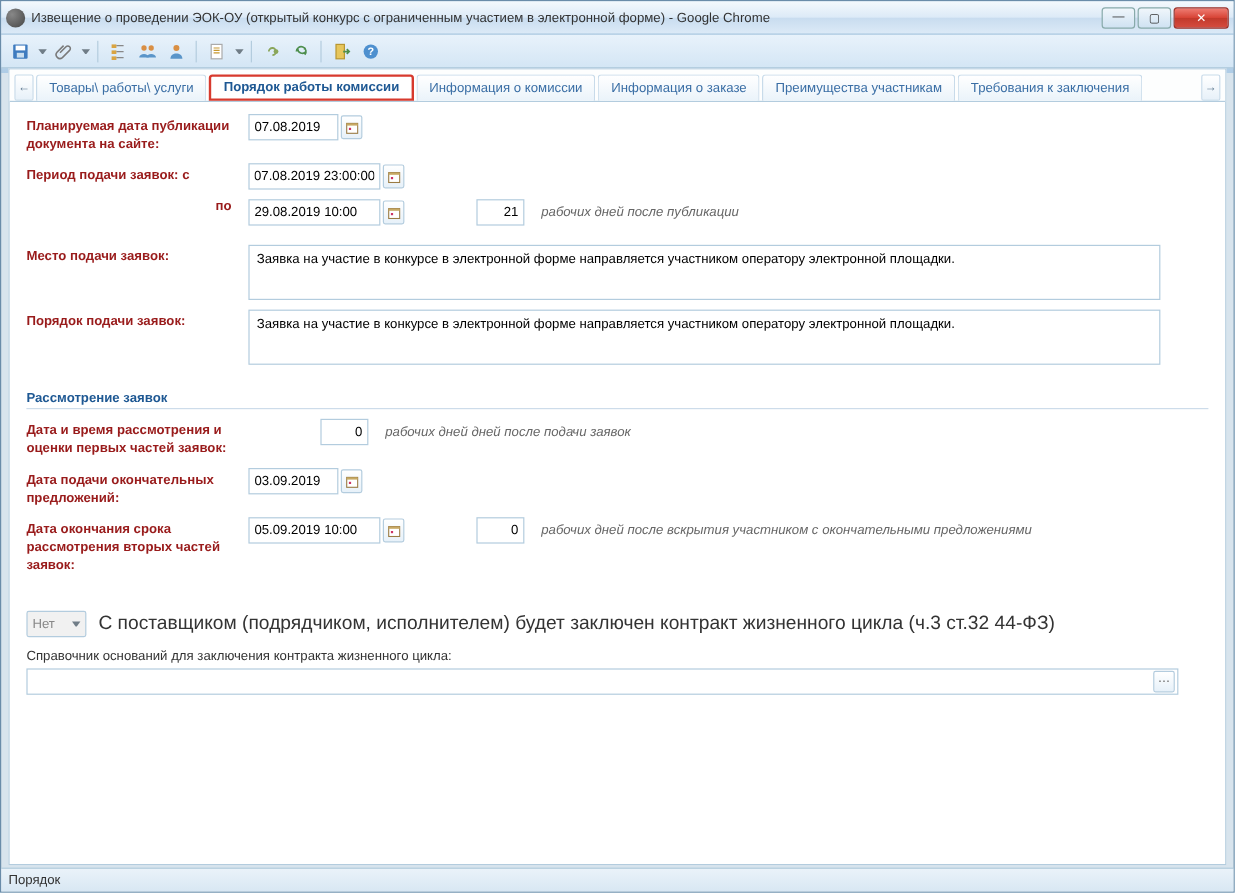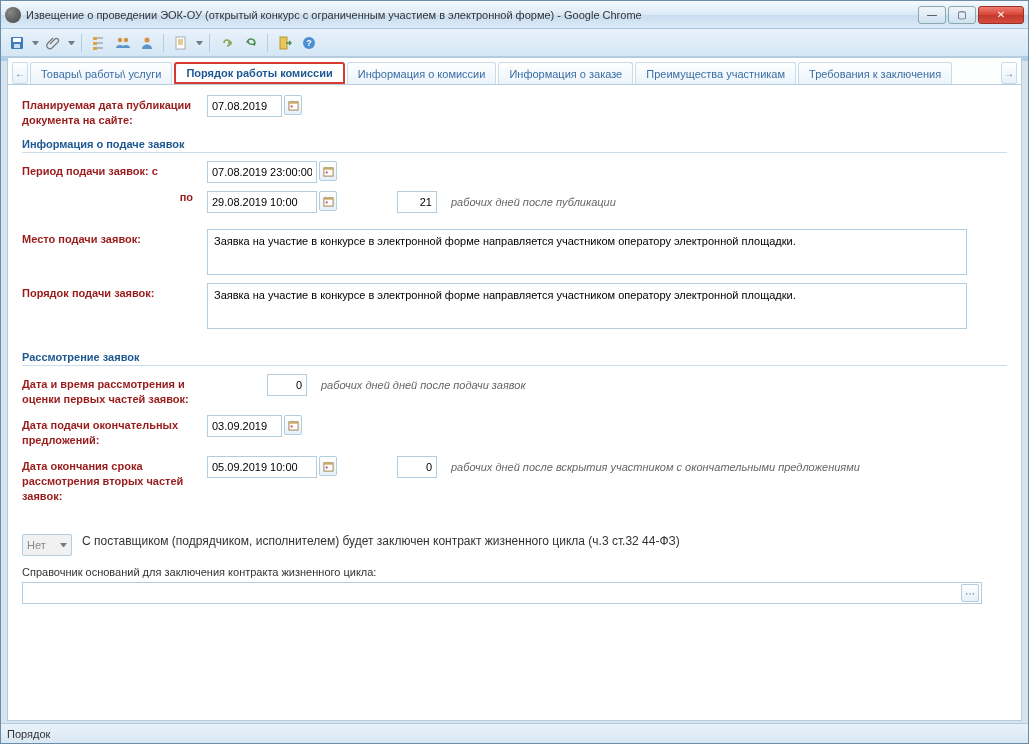--- a/index.html
+++ b/index.html
@@ -54,40 +54,40 @@
     border:2px solid #d73a2e; border-bottom:2px solid #d73a2e; background:#fff; font-weight:bold;
     color:#1e5893; position:relative;
   }
   .form-scroll { flex:1; overflow-y:auto; padding: 10px 14px 10px 14px; position:relative;}
   .row { display:flex; align-items:flex-start; margin-bottom:8px; }
   .lbl {
     width:185px; color:#991b1b; font-weight:bold; font-size:11px; line-height:15px; padding-top:3px;
   }
   .section-title { color:#1e5893; font-weight:bold; font-size:11px; margin: 10px 0 8px 0;
     border-bottom:1px solid #cddcea; padding-bottom:2px;}
-  .input-wrap{display:inline-flex; position:relative;}
+  .input-wrap{display:inline-flex; align-items:center; position:relative;}
   input.txt, textarea.txt {
     border:1px solid #b3ccde; height:22px; padding: 2px 4px; font-size:11px; font-family:inherit;
     background:#fff;
   }
   textarea.txt{ height:46px; width:760px; resize:none; padding:4px 6px; line-height:14px;}
   input.date { width:75px; }
   input.datetime { width:110px; }
   input.num { width:40px; text-align:right;}
   .cal-btn {
     width:18px; height:20px; border:1px solid #b3ccde; background:linear-gradient(#fff,#e7f1f9);
     display:inline-flex; align-items:center; justify-content:center; margin-left:2px; border-radius:2px;
   }
   .cal-btn svg{width:11px;height:11px;}
   .after-txt{ color:#666; font-style:italic; margin-left:14px; font-size:11px; line-height:22px;}
   .po-label{ width:185px; text-align:right; padding-right:14px; color:#991b1b; font-weight:bold;}
   .lifecycle { margin-top:30px;}
-  .lc-row{display:flex; align-items:flex-start; gap:10px;}
+  .lc-row{display:flex; align-items:center; gap:10px;}
   .lc-sel{width:50px; height:22px; border:1px solid #b3ccde; background:#f1f1f1; color:#888; display:inline-flex; align-items:center; justify-content:space-between; padding:0 4px; border-radius:2px;}
-  .lc-desc{color:#333; font-size:12px;}
+  .lc-desc{color:#333; font-size:16px;}
   .lc-sub{margin-top:10px; color:#333; font-size:11px;}
   .lc-ref{width:960px; height:22px; border:1px solid #b3ccde; margin-top:4px; display:flex; justify-content:flex-end; align-items:center; padding:0 2px;}
   .lc-ref .pickbtn{width:18px; height:18px; border:1px solid #b3ccde; background:linear-gradient(#fff,#e7f1f9); border-radius:2px; display:flex; align-items:center; justify-content:center; font-size:10px; color:#666;}
   .statusbar {
     position:absolute; left:0; right:0; bottom:0; height:20px; background:linear-gradient(#eaf2f9,#d8e7f3);
     border-top:1px solid #b3ccde; display:flex; align-items:center; padding:0 6px; font-size:11px; color:#333;
   }
   
   .tb-icon svg{width:16px;height:16px;}
 </style>
@@ -203,21 +203,20 @@
           <span class="cal-btn">
             <svg viewBox="0 0 12 12">
                 <rect x="1" y="2" width="10" height="9" fill="#fff" stroke="#9a7b43"></rect>
                 <rect x="1" y="2" width="10" height="2" fill="#c7a964"></rect>
                 <rect x="3" y="6" width="2" height="2" fill="#c36"></rect>
               </svg>
           </span>
         </div>
       </div>
 
-      <div class="section-title">Информация о подаче заявок</div>
 
       <div class="row">
         <div class="lbl">Период подачи заявок: с</div>
         <div class="input-wrap">
           <input class="txt datetime" value="07.08.2019 23:00:00" style="">
           <span class="cal-btn">
             <svg viewBox="0 0 12 12">
                 <rect x="1" y="2" width="10" height="9" fill="#fff" stroke="#9a7b43"></rect>
                 <rect x="1" y="2" width="10" height="2" fill="#c7a964"></rect>
                 <rect x="3" y="6" width="2" height="2" fill="#c36"></rect>

